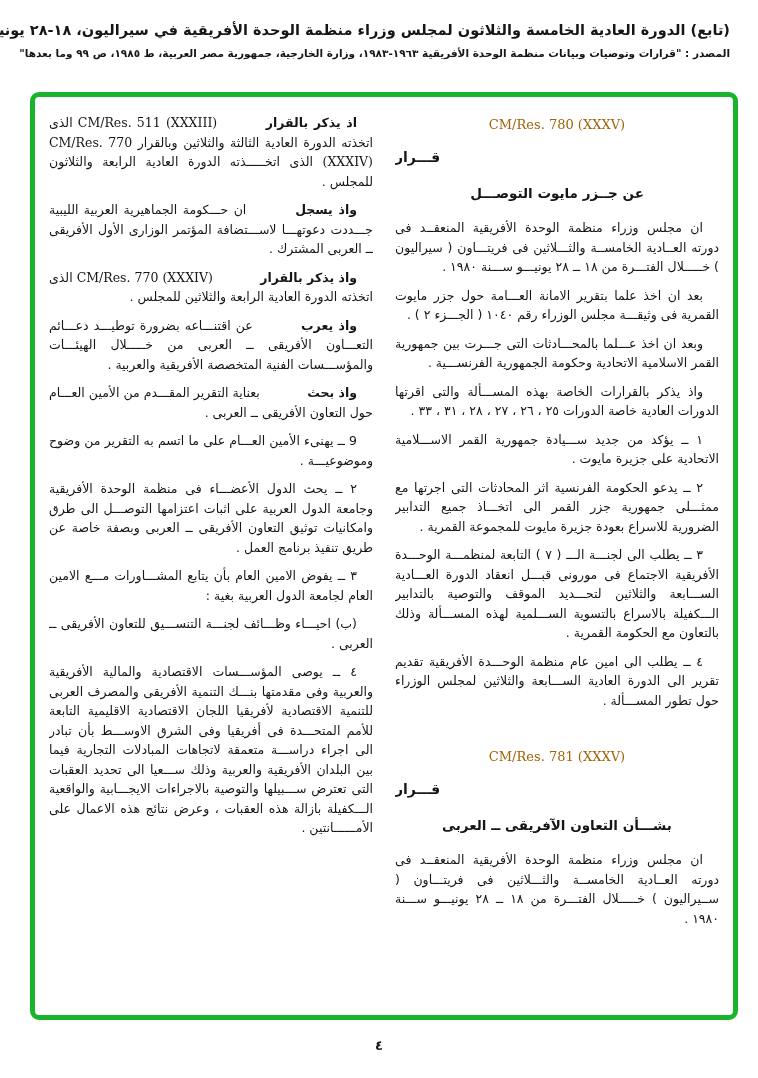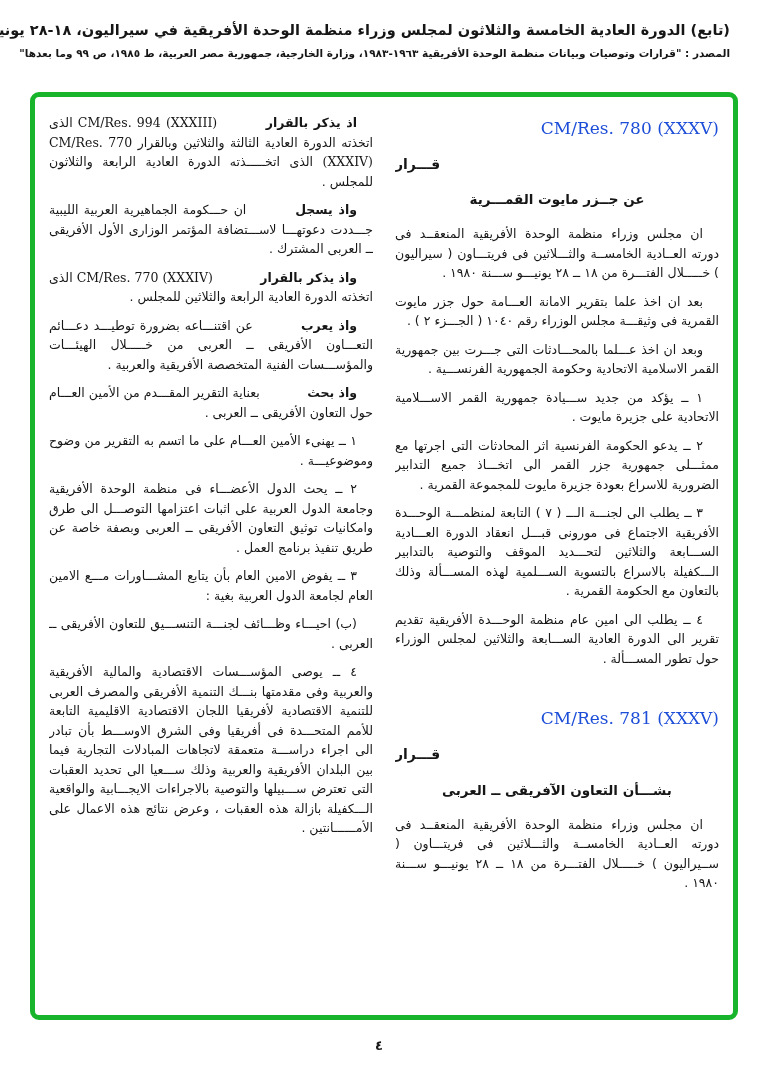--- a/index.html
+++ b/index.html
@@ -66,25 +66,25 @@
   }
   .lead { font-weight: bold; margin-left: 43px; }
   .ltn {
     direction: ltr;
     unicode-bidi: embed;
     font-family: "DejaVu Serif", serif;
     font-size: 12.5px;
   }
   .ref {
     direction: ltr;
-    text-align: right;
+    text-align: center;
     font-family: "DejaVu Serif", serif;
-    font-size: 17px;
+    font-size: 13px;
     margin: 2px 0 12px 0;
-    color: #1d4ed8;
+    color: #a16207;
   }
   .heading {
     text-align: left;
     font-weight: bold;
     font-size: 14px;
     margin: 8px 0 14px 0;
   }
   .subheading {
     text-align: center;
     font-weight: bold;
@@ -108,41 +108,42 @@
 <div class="page-header">
   <div class="header-title">(تابع) الدورة العادية الخامسة والثلاثون لمجلس وزراء منظمة الوحدة الأفريقية في سيراليون، ١٨-٢٨ يونيه ١٩٨٠</div>
   <div class="header-source">المصدر : "قرارات وتوصيات وبيانات منظمة الوحدة الأفريقية ١٩٦٣-١٩٨٣، وزارة الخارجية، جمهورية مصر العربية، ط ١٩٨٥، ص ٩٩ وما بعدها"</div>
 </div>
 
 <div class="frame" style="border-color: rgb(24, 180, 44);">
   <div class="columns">
     <div class="col">
         <div class="ref" dir="ltr">CM/Res. 780 (XXXV)</div>
         <div class="heading">قـــرار</div>
-        <div class="subheading">عن جــزر مايوت القمـــرية</div>
+        <div class="subheading">عن جــزر مايوت التوصـــل</div>
         <p class="para" dir="rtl"><span class="ar">ان مجلس وزراء منظمة الوحدة الأفريقية المنعقــد فى دورته العــادية الخامســة والثـــلاثين فى فريتـــاون ( سيراليون ) خـــــلال الفتـــرة من ١٨ ــ ٢٨ يونيـــو ســـنة ١٩٨٠ .</span></p>
         <p class="para" dir="rtl"><span class="ar">بعد ان اخذ علما بتقرير الامانة العـــامة حول جزر مايوت القمرية فى وثيقـــة مجلس الوزراء رقم ١٠٤٠ ( الجـــزء ٢ ) .</span></p>
         <p class="para" dir="rtl"><span class="ar">وبعد ان اخذ عـــلما بالمحـــادثات التى جـــرت بين جمهورية القمر الاسلامية الاتحادية وحكومة الجمهورية الفرنســـية .</span></p>
+        <p class="para" dir="rtl"><span class="ar">واذ يذكر بالقرارات الخاصة بهذه المســـألة والتى اقرتها الدورات العادية خاصة الدورات ٢٥ ، ٢٦ ، ٢٧ ، ٢٨ ، ٣١ ، ٣٣ .</span></p>
         <p class="para" dir="rtl"><span class="ar">١ ــ يؤكد من جديد ســـيادة جمهورية القمر الاســـلامية الاتحادية على جزيرة مايوت .</span></p>
         <p class="para" dir="rtl"><span class="ar">٢ ــ يدعو الحكومة الفرنسية اثر المحادثات التى اجرتها مع ممثـــلى جمهورية جزر القمر الى اتخـــاذ جميع التدابير الضرورية للاسراع بعودة جزيرة مايوت للمجموعة القمرية .</span></p>
         <p class="para" dir="rtl"><span class="ar">٣ ــ يطلب الى لجنـــة الـــ ( ٧ ) التابعة لمنظمـــة الوحـــدة الأفريقية الاجتماع فى مورونى قبـــل انعقاد الدورة العـــادية الســـابعة والثلاثين لتحـــديد الموقف والتوصية بالتدابير الـــكفيلة بالاسراع بالتسوية الســـلمية لهذه المســـألة وذلك بالتعاون مع الحكومة القمرية .</span></p>
         <p class="para" dir="rtl"><span class="ar">٤ ــ يطلب الى امين عام منظمة الوحـــدة الأفريقية تقديم تقرير الى الدورة العادية الســـابعة والثلاثين لمجلس الوزراء حول تطور المســـألة .</span></p>
         <div class="spacer"></div>
         <div class="ref" dir="ltr">CM/Res. 781 (XXXV)</div>
         <div class="heading">قـــرار</div>
         <div class="subheading">بشـــأن التعاون الآفريقى ــ العربى</div>
         <p class="para" dir="rtl"><span class="ar">ان مجلس وزراء منظمة الوحدة الأفريقية المنعقــد فى دورته العــادية الخامســة والثـــلاثين فى فريتـــاون ( ســيراليون ) خـــــلال الفتـــرة من ١٨ ــ ٢٨ يونيـــو ســـنة ١٩٨٠ .</span></p>
       </div>
     <div class="col">
-        <p class="para" dir="rtl"><span class="lead">اذ يذكر بالقرار </span><span class="ltn" dir="ltr">CM/Res. 994 (XXXIII)</span><span class="ar"> الذى اتخذته الدورة العادية الثالثة والثلاثين وبالقرار </span><span class="ltn" dir="ltr">CM/Res. 770 (XXXIV)</span><span class="ar"> الذى اتخـــــذته الدورة العادية الرابعة والثلاثون للمجلس .</span></p>
+        <p class="para" dir="rtl"><span class="lead">اذ يذكر بالقرار </span><span class="ltn" dir="ltr">CM/Res. 511 (XXXIII)</span><span class="ar"> الذى اتخذته الدورة العادية الثالثة والثلاثين وبالقرار </span><span class="ltn" dir="ltr">CM/Res. 770 (XXXIV)</span><span class="ar"> الذى اتخـــــذته الدورة العادية الرابعة والثلاثون للمجلس .</span></p>
         <p class="para" dir="rtl"><span class="lead">واذ يسجل </span><span class="ar">ان حـــكومة الجماهيرية العربية الليبية جـــددت دعوتهـــا لاســـتضافة المؤتمر الوزارى الأول الأفريقى ــ العربى المشترك .</span></p>
         <p class="para" dir="rtl"><span class="lead">واذ يذكر بالقرار </span><span class="ltn" dir="ltr">CM/Res. 770 (XXXIV)</span><span class="ar"> الذى اتخذته الدورة العادية الرابعة والثلاثين للمجلس .</span></p>
         <p class="para" dir="rtl"><span class="lead">واذ يعرب </span><span class="ar">عن اقتنـــاعه بضرورة توطيـــد دعـــائم التعـــاون الأفريقى ــ العربى من خـــــلال الهيئـــات والمؤســـسات الفنية المتخصصة الأفريقية والعربية .</span></p>
         <p class="para" dir="rtl"><span class="lead">واذ بحث </span><span class="ar">بعناية التقرير المقـــدم من الأمين العـــام حول التعاون الأفريقى ــ العربى .</span></p>
-        <p class="para" dir="rtl"><span class="ar">١ ــ يهنىء الأمين العـــام على ما اتسم به التقرير من وضوح وموضوعيـــة .</span></p>
+        <p class="para" dir="rtl"><span class="ar">9 ــ يهنىء الأمين العـــام على ما اتسم به التقرير من وضوح وموضوعيـــة .</span></p>
         <p class="para" dir="rtl"><span class="ar">٢ ــ يحث الدول الأعضـــاء فى منظمة الوحدة الأفريقية وجامعة الدول العربية على اثبات اعتزامها التوصـــل الى طرق وامكانيات توثيق التعاون الأفريقى ــ العربى وبصفة خاصة عن طريق تنفيذ برنامج العمل .</span></p>
         <p class="para" dir="rtl"><span class="ar">٣ ــ يفوض الامين العام بأن يتابع المشـــاورات مـــع الامين العام لجامعة الدول العربية بغية :</span></p>
         <p class="para" dir="rtl"><span class="ar">(ب) احيـــاء وظـــائف لجنـــة التنســـيق للتعاون الأفريقى ــ العربى .</span></p>
         <p class="para" dir="rtl"><span class="ar">٤ ــ يوصى المؤســـسات الاقتصادية والمالية الأفريقية والعربية وفى مقدمتها بنـــك التنمية الأفريقى والمصرف العربى للتنمية الاقتصادية لأفريقيا اللجان الاقتصادية الاقليمية التابعة للأمم المتحـــدة فى أفريقيا وفى الشرق الاوســـط بأن تبادر الى اجراء دراســـة متعمقة لاتجاهات المبادلات التجارية فيما بين البلدان الأفريقية والعربية وذلك ســـعيا الى تحديد العقبات التى تعترض ســـبيلها والتوصية بالاجراءات الايجـــابية والواقعية الـــكفيلة بازالة هذه العقبات ، وعرض نتائج هذه الاعمال على الأمــــــانتين .</span></p>
       </div>
   </div>
 </div>
 
 <div class="page-number">٤</div>
 

